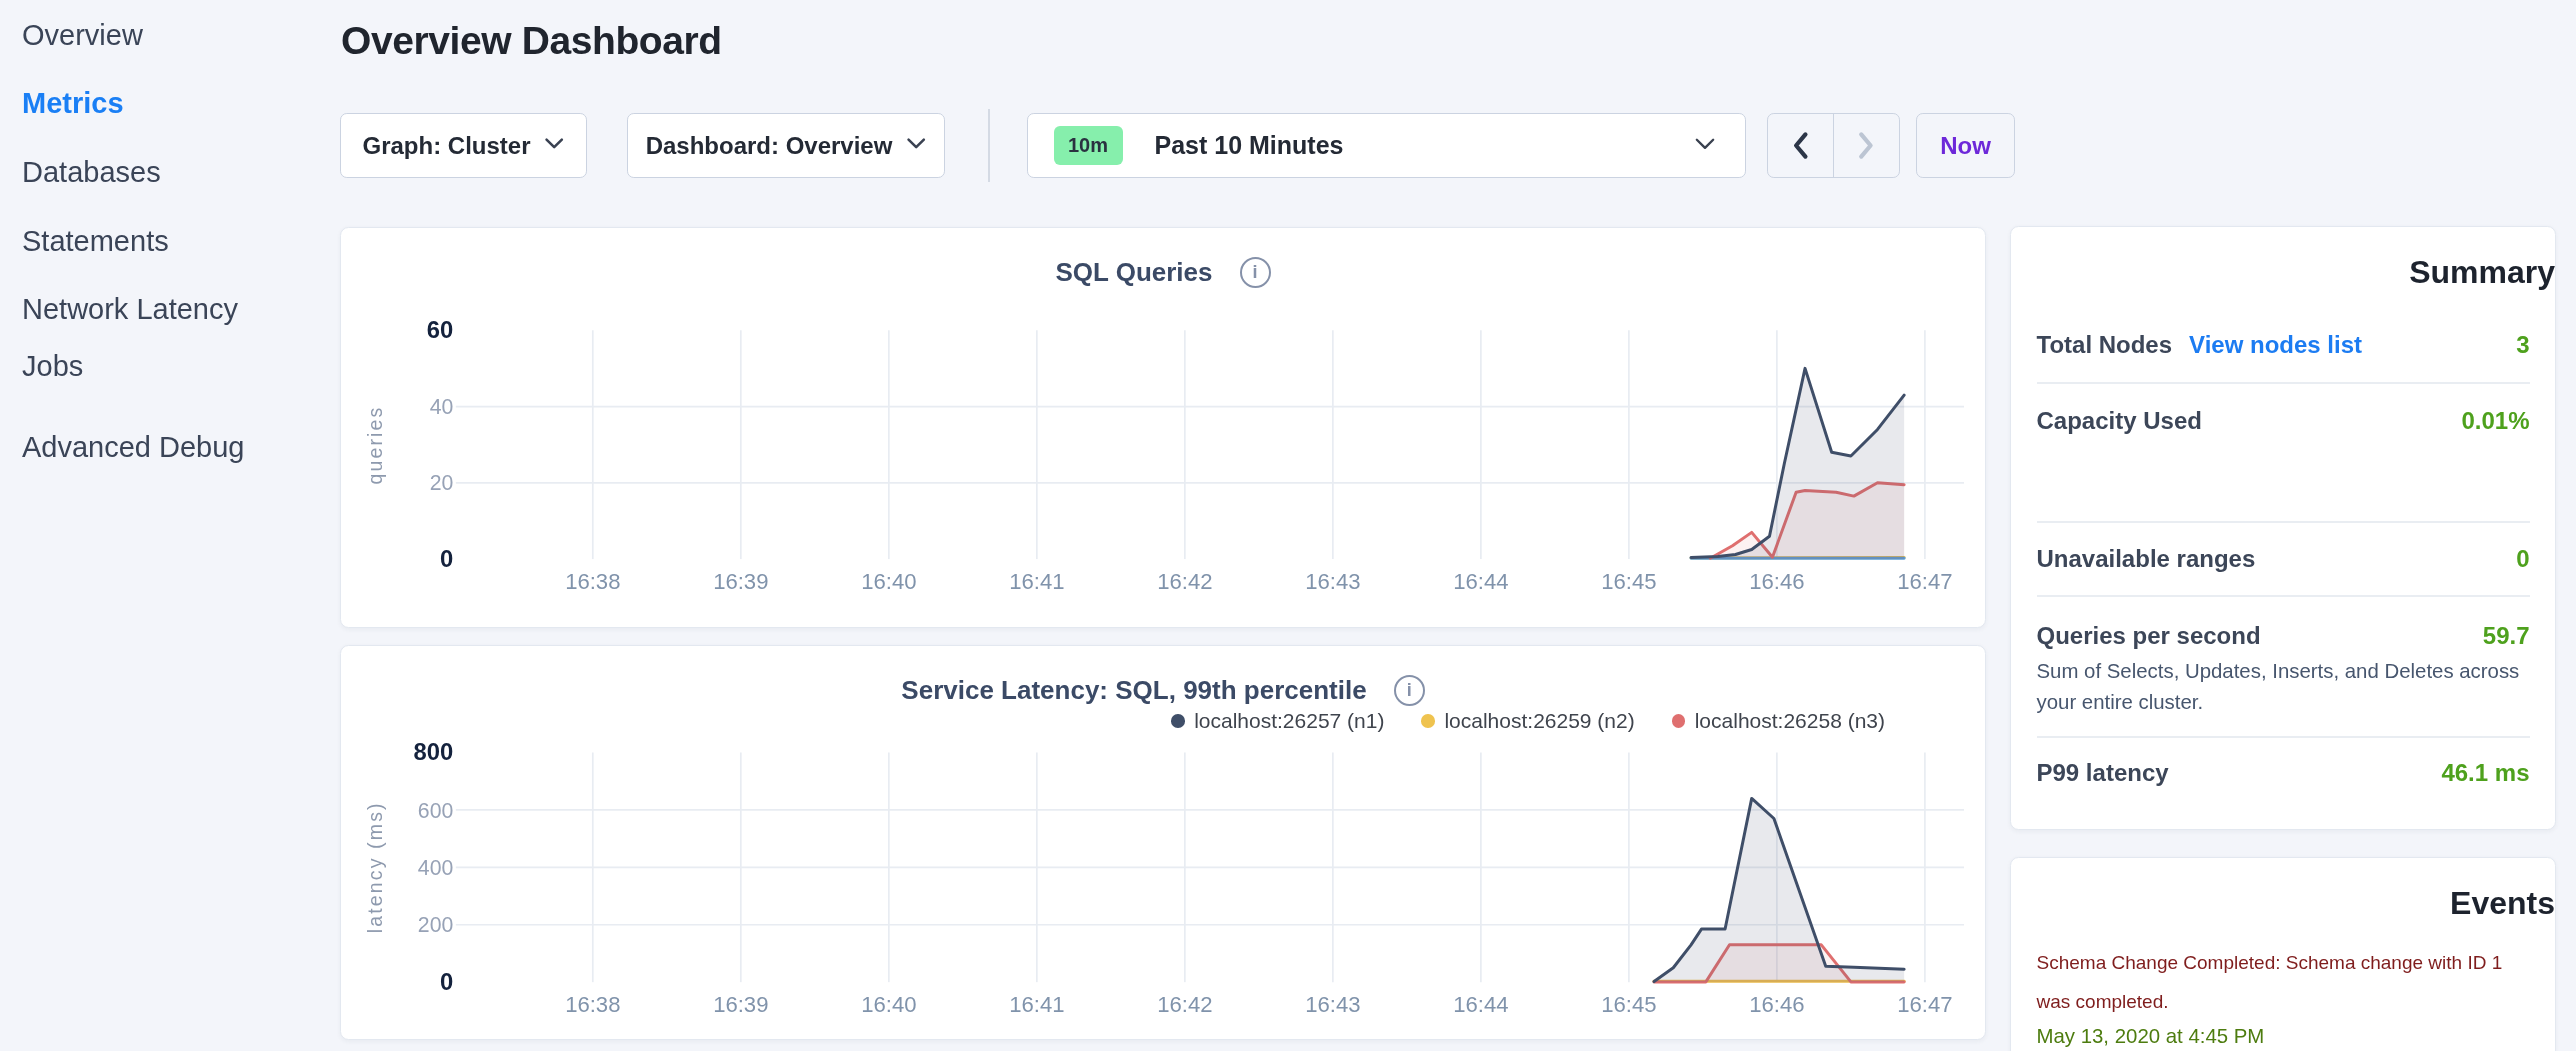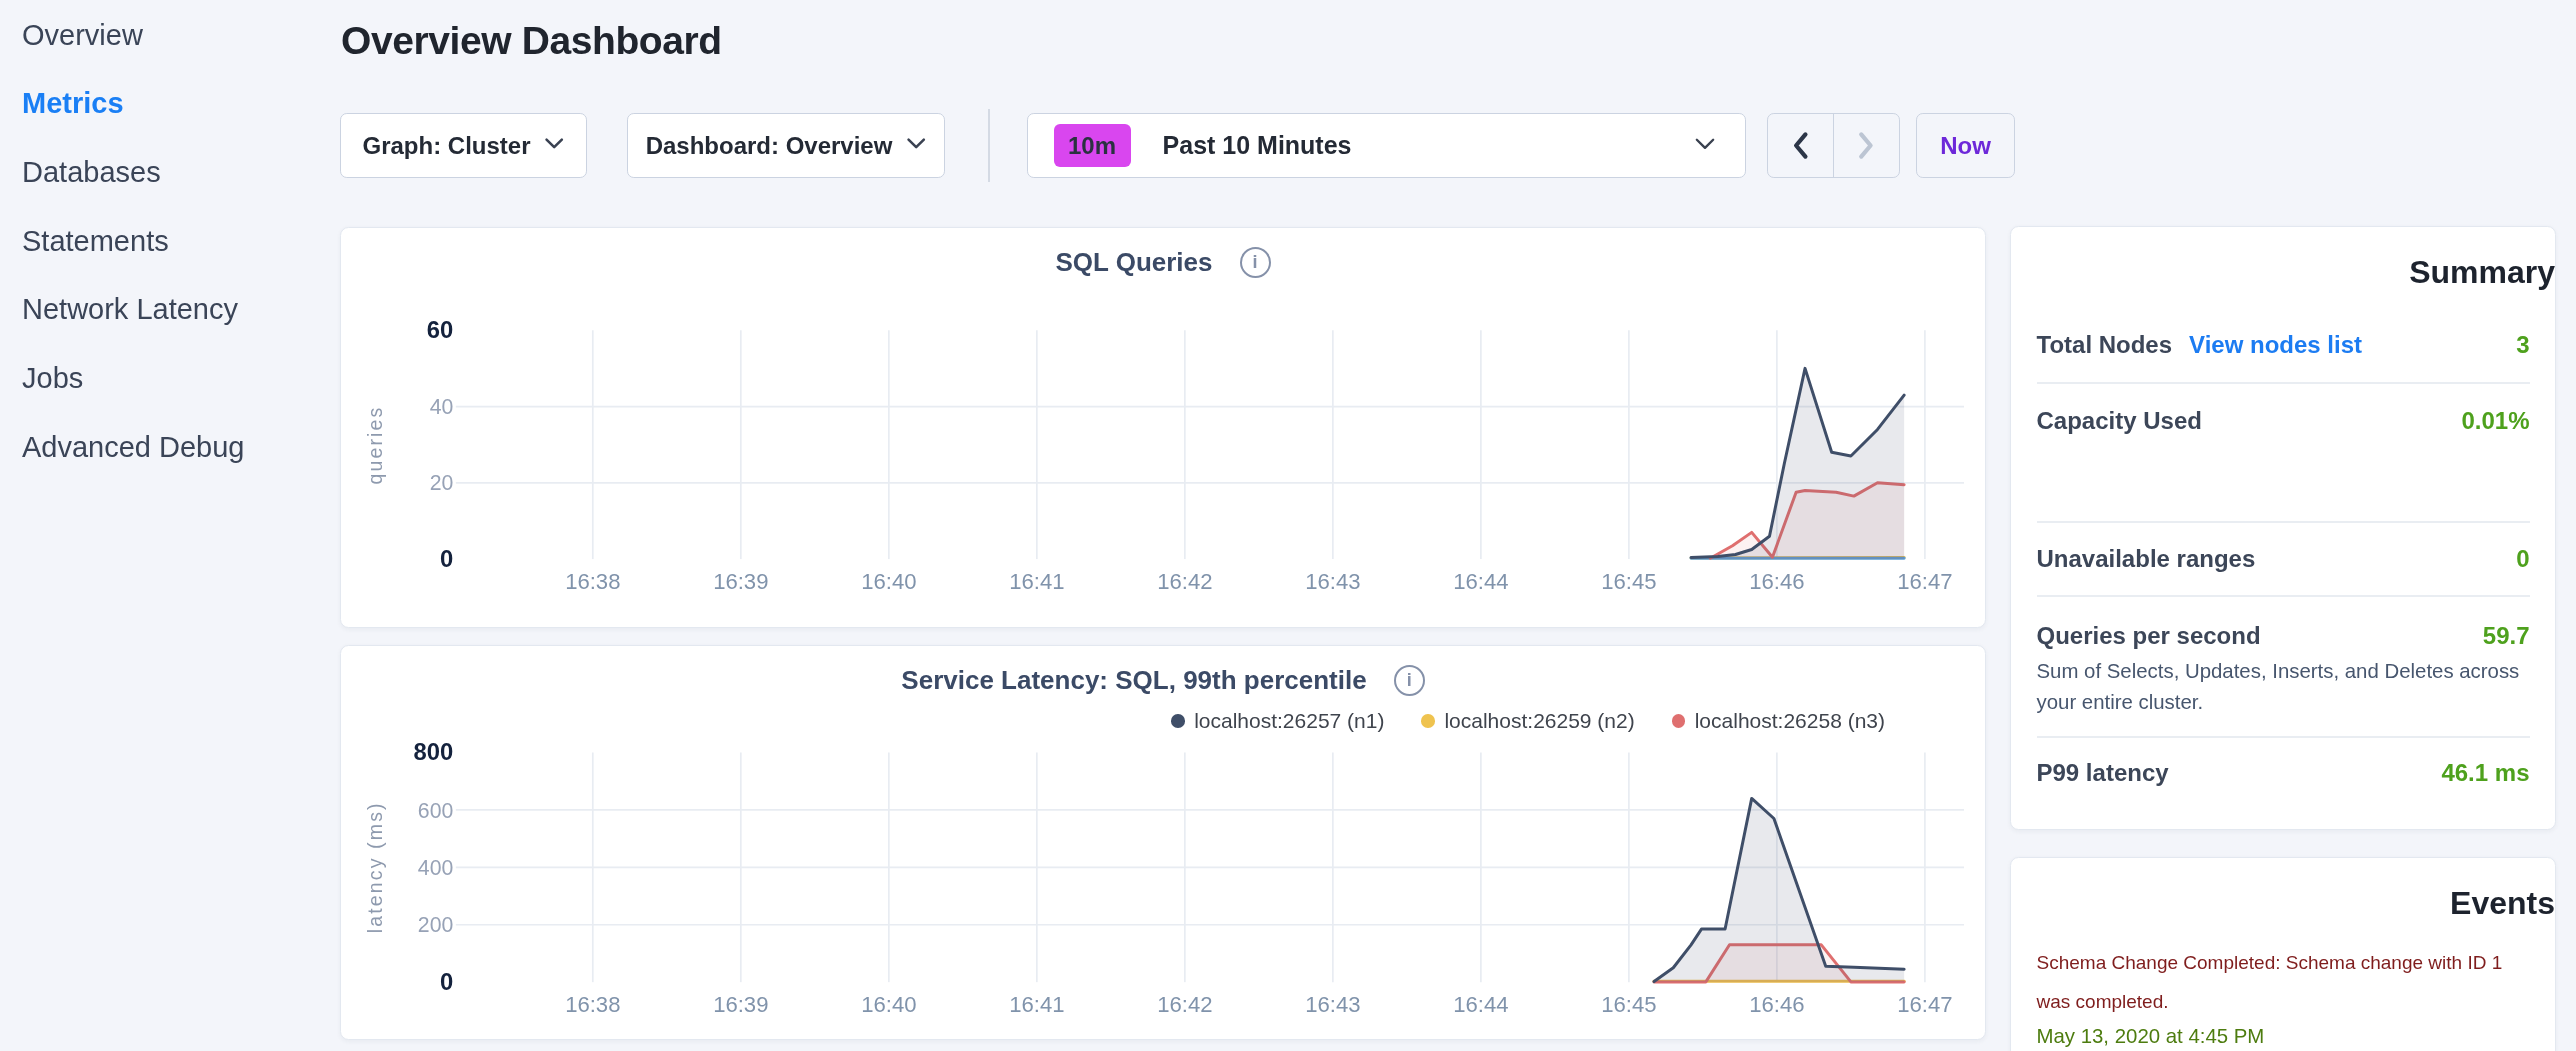--- a/index.html
+++ b/index.html
@@ -21,34 +21,34 @@
   .page-title { position:absolute; left:341px; top:18.7px; font-size:39px; font-weight:700; color:#20252e; letter-spacing:-0.4px; }
   
   .ctl { position:absolute; top:113px; height:65px; border:1.7px solid #cbd3e1; border-radius:6.8px;
          display:flex; align-items:center; justify-content:center; background:#ffffff; }
   .drop1 { left:340px; width:247px; }
   .drop2 { left:627px; width:318px; }
   .ctl .lbl { font-size:24px; font-weight:700; color:#242a35; }
   .caret { margin-left:13.6px; display:inline-block; }
   .tool-divider { position:absolute; left:988px; top:109px; width:1.7px; height:73px; background:#d4dae4; }
   .timebox { left:1027px; width:719px; justify-content:flex-start; padding:0 25.5px; }
-  .time-badge { background:#d946ef; color:#2a3140; font-size:24px; font-weight:700; padding:7.7px 14.5px; border-radius:6px; }
+  .time-badge { background:#86efac; color:#2a3140; font-size:20px; font-weight:700; padding:7.7px 14.5px; border-radius:6px; }
   .time-label { margin-left:32px; font-size:25px; font-weight:700; color:#242a35; }
   .timebox .caret { position:absolute; right:29px; margin:0; }
   .arrows { left:1767px; width:133px; background:transparent; padding:0; overflow:hidden; }
   .arrow-cell { width:66px; height:100%; display:flex; align-items:center; justify-content:center; cursor:pointer; }
   .arrow-cell.prev { border-right:1.7px solid #cbd3e1; }
   .nowbtn { left:1916px; width:99px; background:transparent; cursor:default; }
   .nowbtn .lbl { color:#6d28d9; }
   
   .card { position:absolute; background:#ffffff; border:1.7px solid #e3e8f0; border-radius:8.5px;
           box-shadow:0 1.7px 4.3px rgba(40,55,80,0.05); }
   .chart-card-1 { left:340px; top:227px; width:1646px; height:401px; }
   .chart-card-2 { left:340px; top:645px; width:1646px; height:395px; }
-  .chart-head { position:absolute; left:0; top:19px; width:100%; display:flex; align-items:flex-end; justify-content:center; gap:27px; }
+  .chart-head { position:absolute; left:0; top:29px; width:100%; display:flex; align-items:flex-end; justify-content:center; gap:27px; }
   .chart-title { font-size:26px; font-weight:700; color:#3b4a66; }
   .info-icon { width:31px; height:31px; border:2.6px solid #8591a9; border-radius:50%;
                display:flex; align-items:center; justify-content:center;
                font-size:18px; font-weight:600; color:#8591a9; font-style:normal; }
   .legend { position:absolute; right:100px; top:63px; display:flex; gap:37px; }
   .legend-item { display:flex; align-items:center; gap:9.4px; font-size:21px; color:#3f444d; cursor:pointer; }
   .legend-dot { width:13.6px; height:13.6px; border-radius:50%; }
   .chart-svg { position:absolute; left:0; top:0; }
   
   .summary-card { left:2010px; top:226px; width:546px; height:604px; }
@@ -65,21 +65,21 @@
 </style>
 </head>
 <body>
 
 <nav class="sidebar">
   <div class="side-item" style="top:18.7px">Overview</div>
   <div class="side-item active" style="top:87px">Metrics</div>
   <div class="side-item" style="top:156px">Databases</div>
   <div class="side-item" style="top:225px">Statements</div>
   <div class="side-item" style="top:293px">Network Latency</div>
-  <div class="side-item" style="top:362px">Jobs</div>
+  <div class="side-item" style="top:350px">Jobs</div>
   <div class="side-item" style="top:431px">Advanced Debug</div>
 </nav>
 
 <h1 class="page-title">Overview Dashboard</h1>
 
 <div class="ctl drop1">
   <span class="lbl">Graph: Cluster</span>
   <span class="caret">
     <svg width="20.4" height="13.6" viewBox="0 0 24 16">
         <path d="M3 3 L12 12 L21 3" fill="none" stroke="#3a4252" stroke-width="3" stroke-linecap="round" stroke-linejoin="round"></path>

